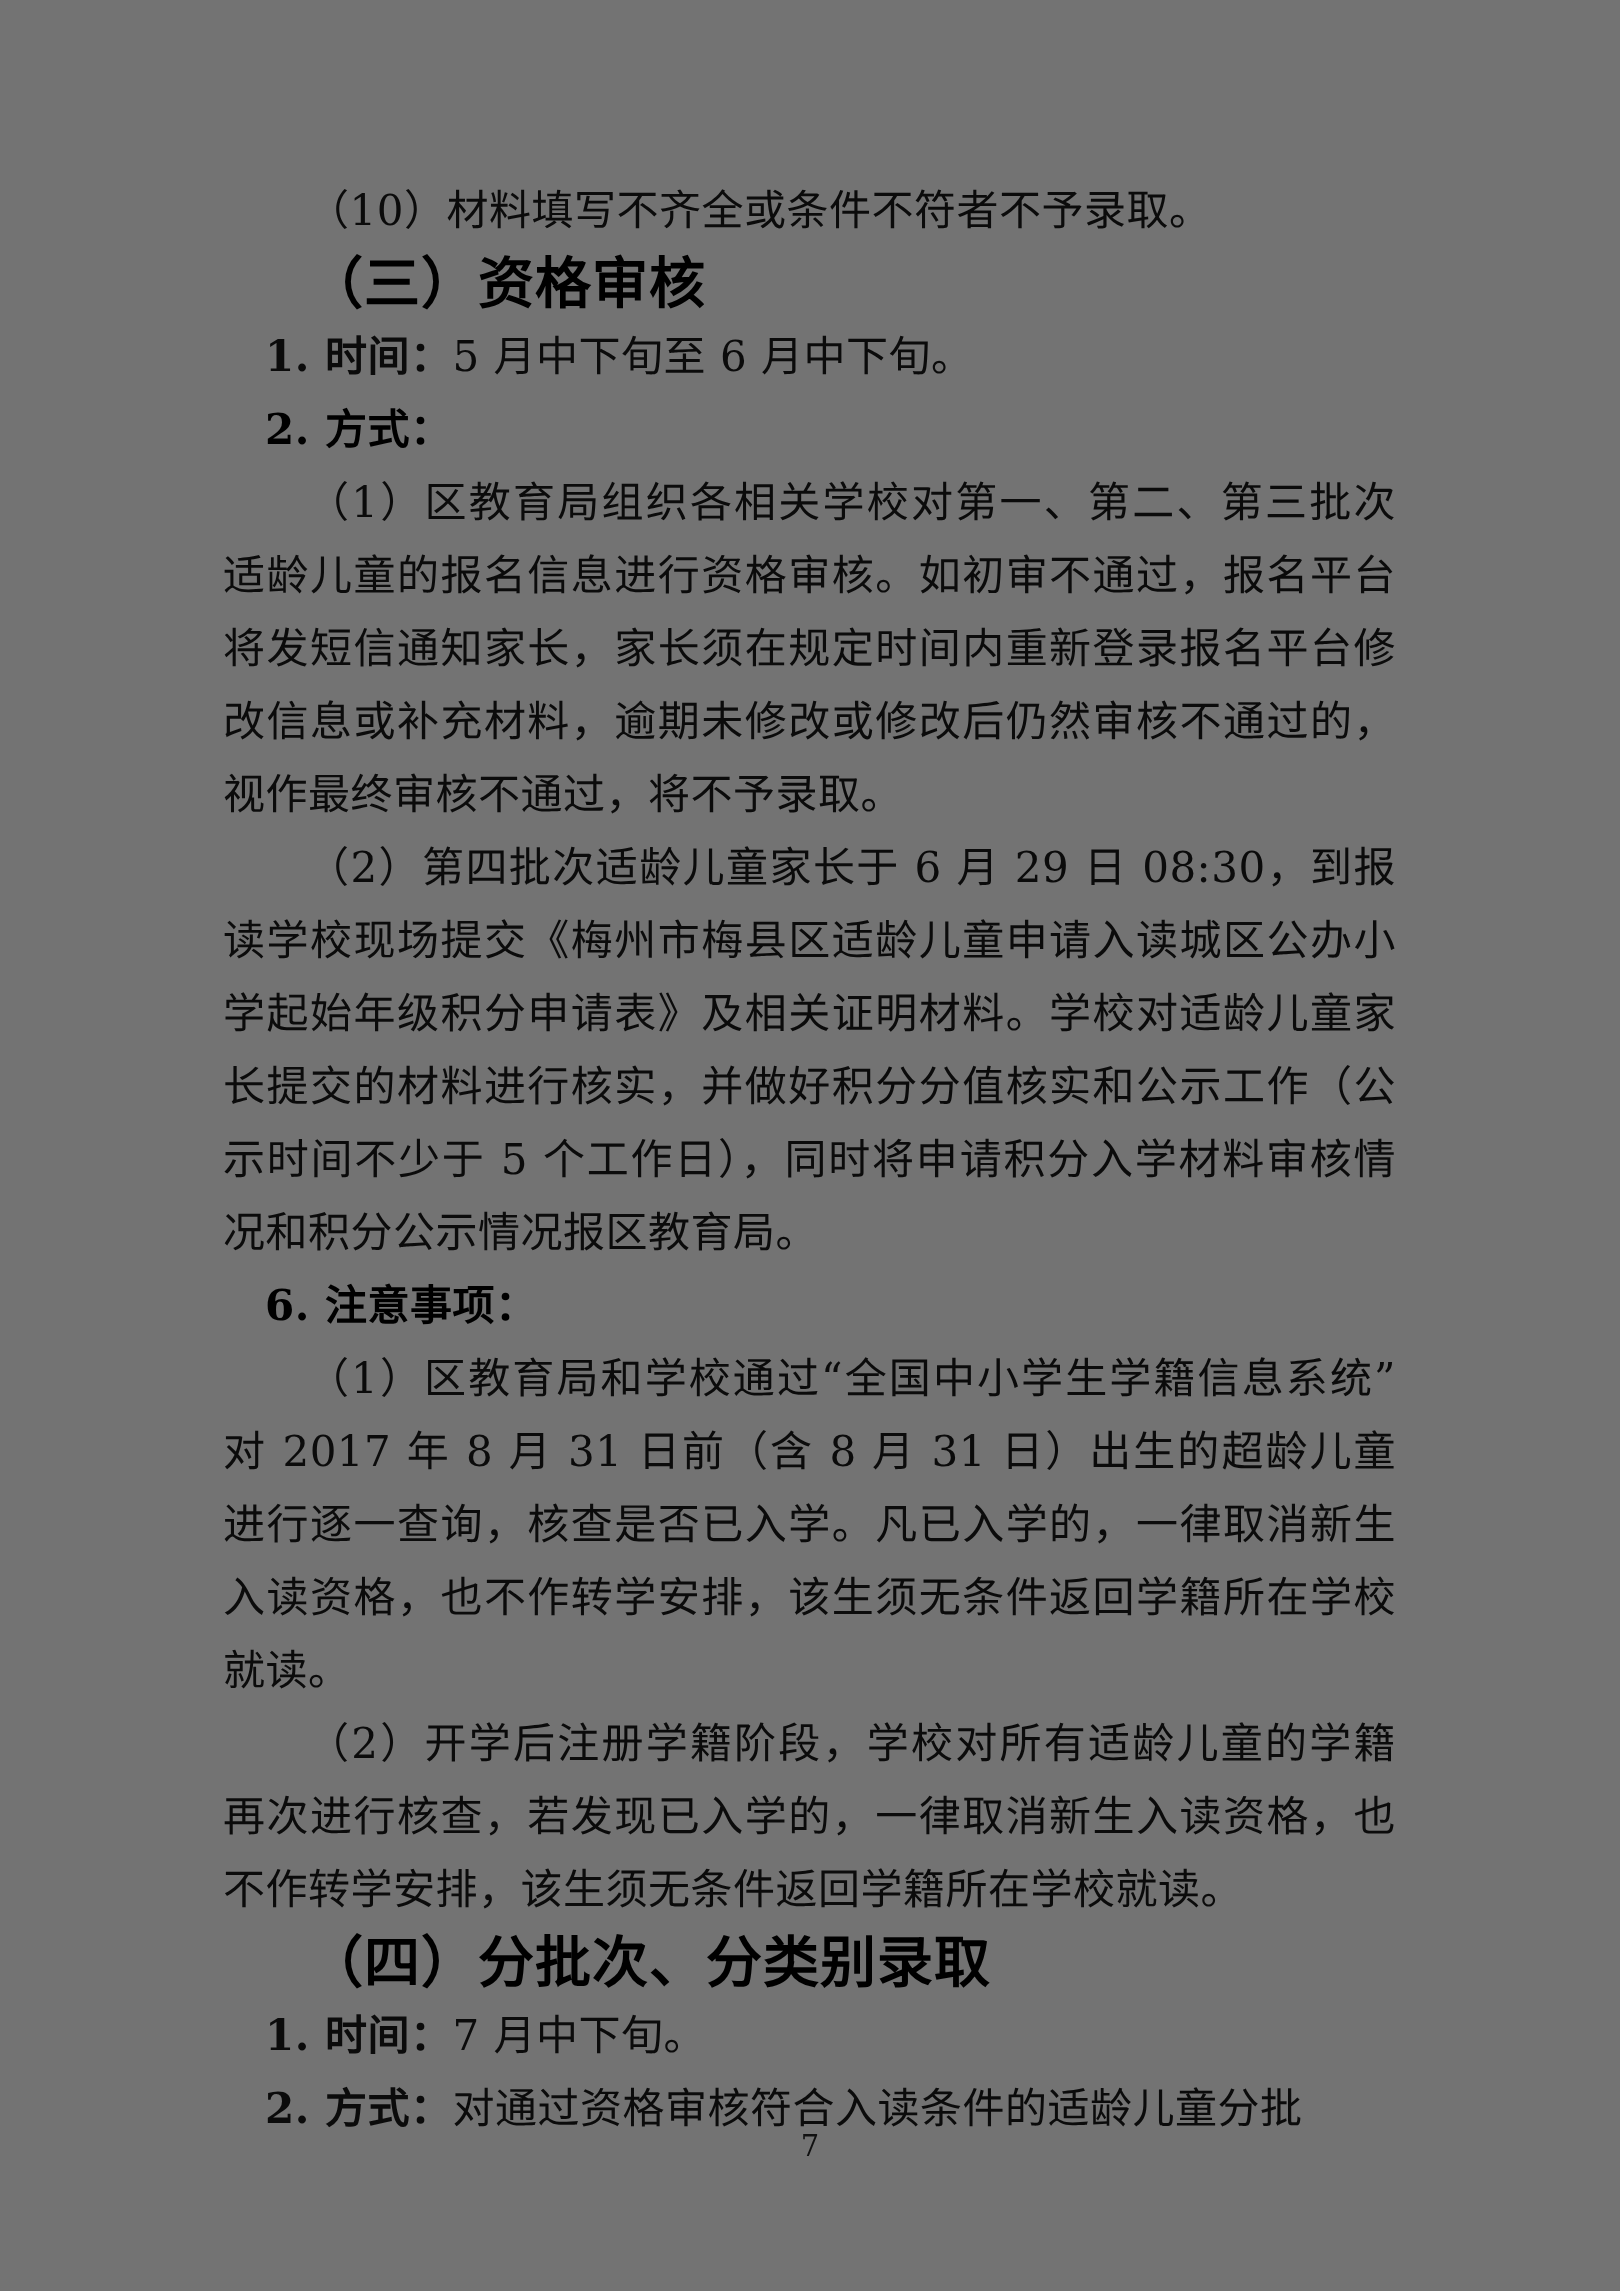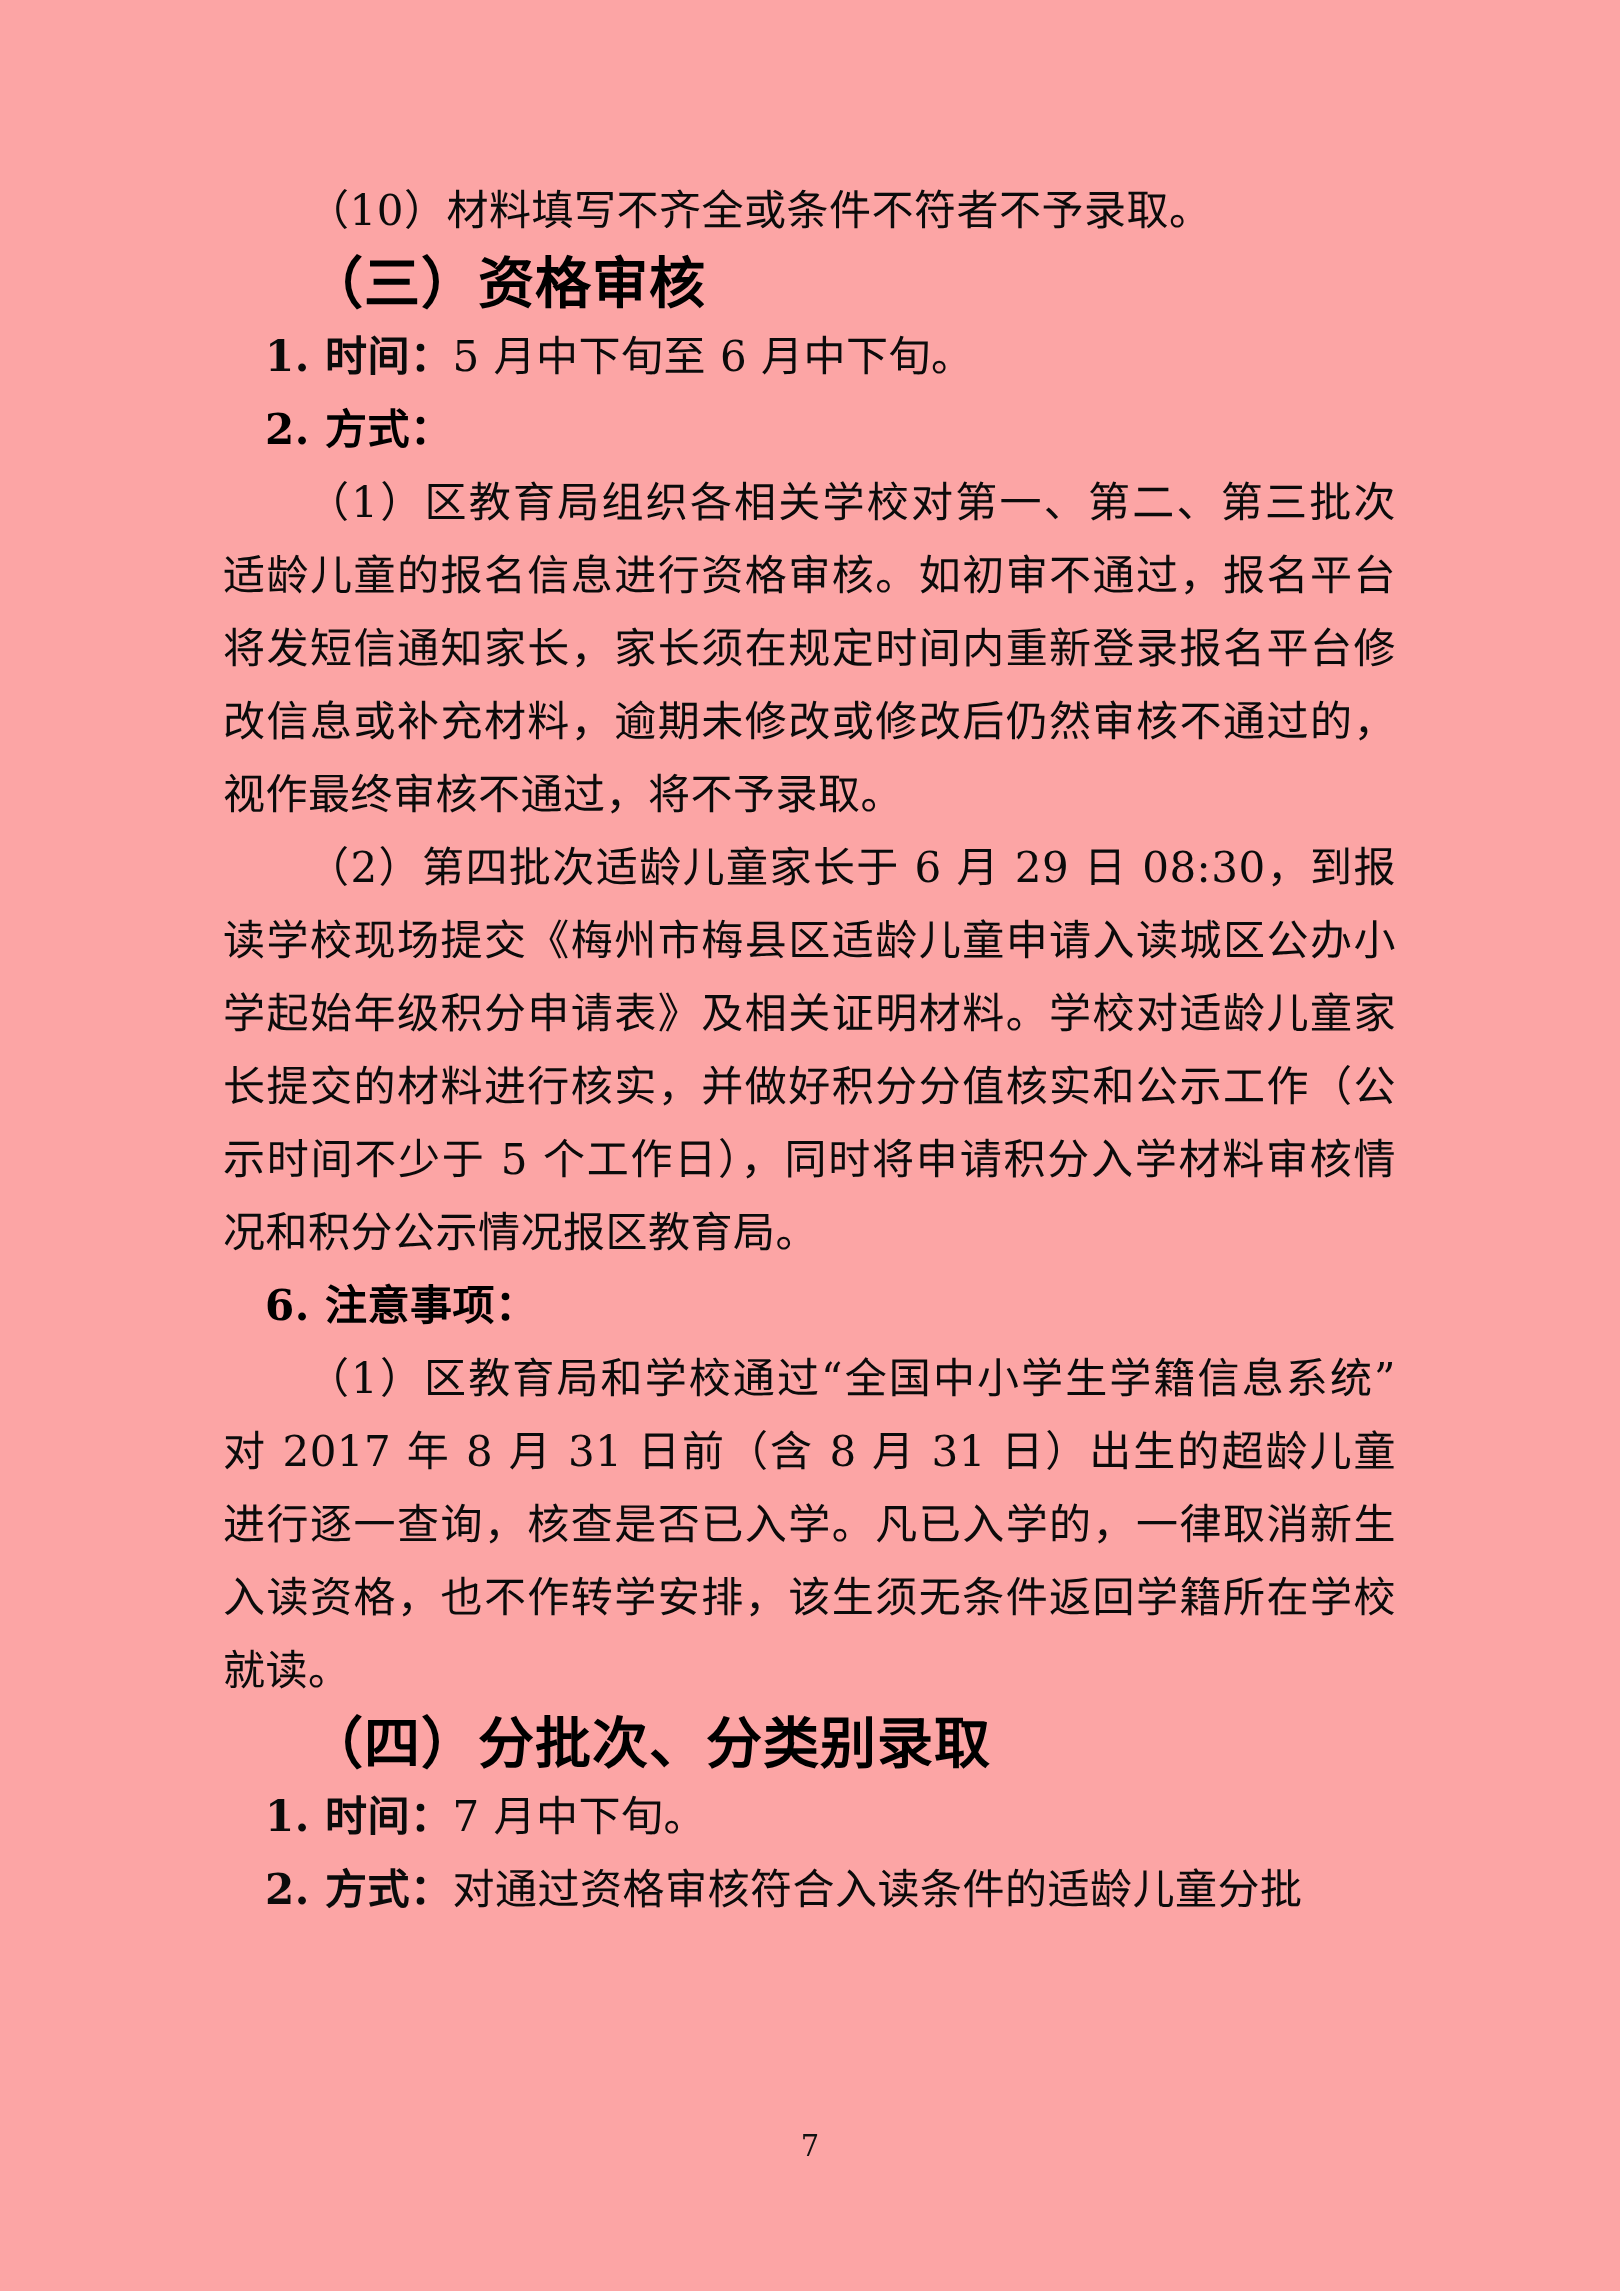--- a/index.html
+++ b/index.html
@@ -8,21 +8,21 @@
     padding: 0;
     background: #ffffff;
   }
   body {
     font-family: "DejaVu Serif", "Liberation Serif", serif;
   }
   .page {
     position: relative;
     width: 1620px;
     height: 2292px;
-    background: #fca5a5;
+    background: #737373;
     overflow: hidden;
     box-sizing: border-box;
     text-decoration: underline;
   }
   .content {
     position: absolute;
     left: 223px;
     top: 174px;
     width: 1173px;
   }
@@ -94,20 +94,21 @@
     <p class="subhead">2. 方式：</p>
 
     <p class="para indent">（1）区教育局组织各相关学校对第一、第二、第三批次适龄儿童的报名信息进行资格审核。如初审不通过，报名平台将发短信通知家长，家长须在规定时间内重新登录报名平台修改信息或补充材料，逾期未修改或修改后仍然审核不通过的，视作最终审核不通过，将不予录取。</p>
 
     <p class="para indent">（2）第四批次适龄儿童家长于 6 月 29 日 08:30，到报读学校现场提交《梅州市梅县区适龄儿童申请入读城区公办小学起始年级积分申请表》及相关证明材料。学校对适龄儿童家长提交的材料进行核实，并做好积分分值核实和公示工作（公示时间不少于 5 个工作日），同时将申请积分入学材料审核情况和积分公示情况报区教育局。</p>
 
     <p class="subhead">6. 注意事项：</p>
 
     <p class="para indent">（1）区教育局和学校通过“全国中小学生学籍信息系统”对 2017 年 8 月 31 日前（含 8 月 31 日）出生的超龄儿童进行逐一查询，核查是否已入学。凡已入学的，一律取消新生入读资格，也不作转学安排，该生须无条件返回学籍所在学校就读。</p>
 
+    <p class="para indent">（2）开学后注册学籍阶段，学校对所有适龄儿童的学籍再次进行核查，若发现已入学的，一律取消新生入读资格，也不作转学安排，该生须无条件返回学籍所在学校就读。</p>
 
     <p class="heading">（四）分批次、分类别录取</p>
 
     <p class="para indent-half"><span class="lead">1. 时间：</span><span>7 月中下旬。</span></p>
 
     <p class="para indent-half"><span class="lead">2. 方式：</span><span>对通过资格审核符合入读条件的适龄儿童分批</span></p>
 
   </div>
 
   <div class="page-number">7</div>

